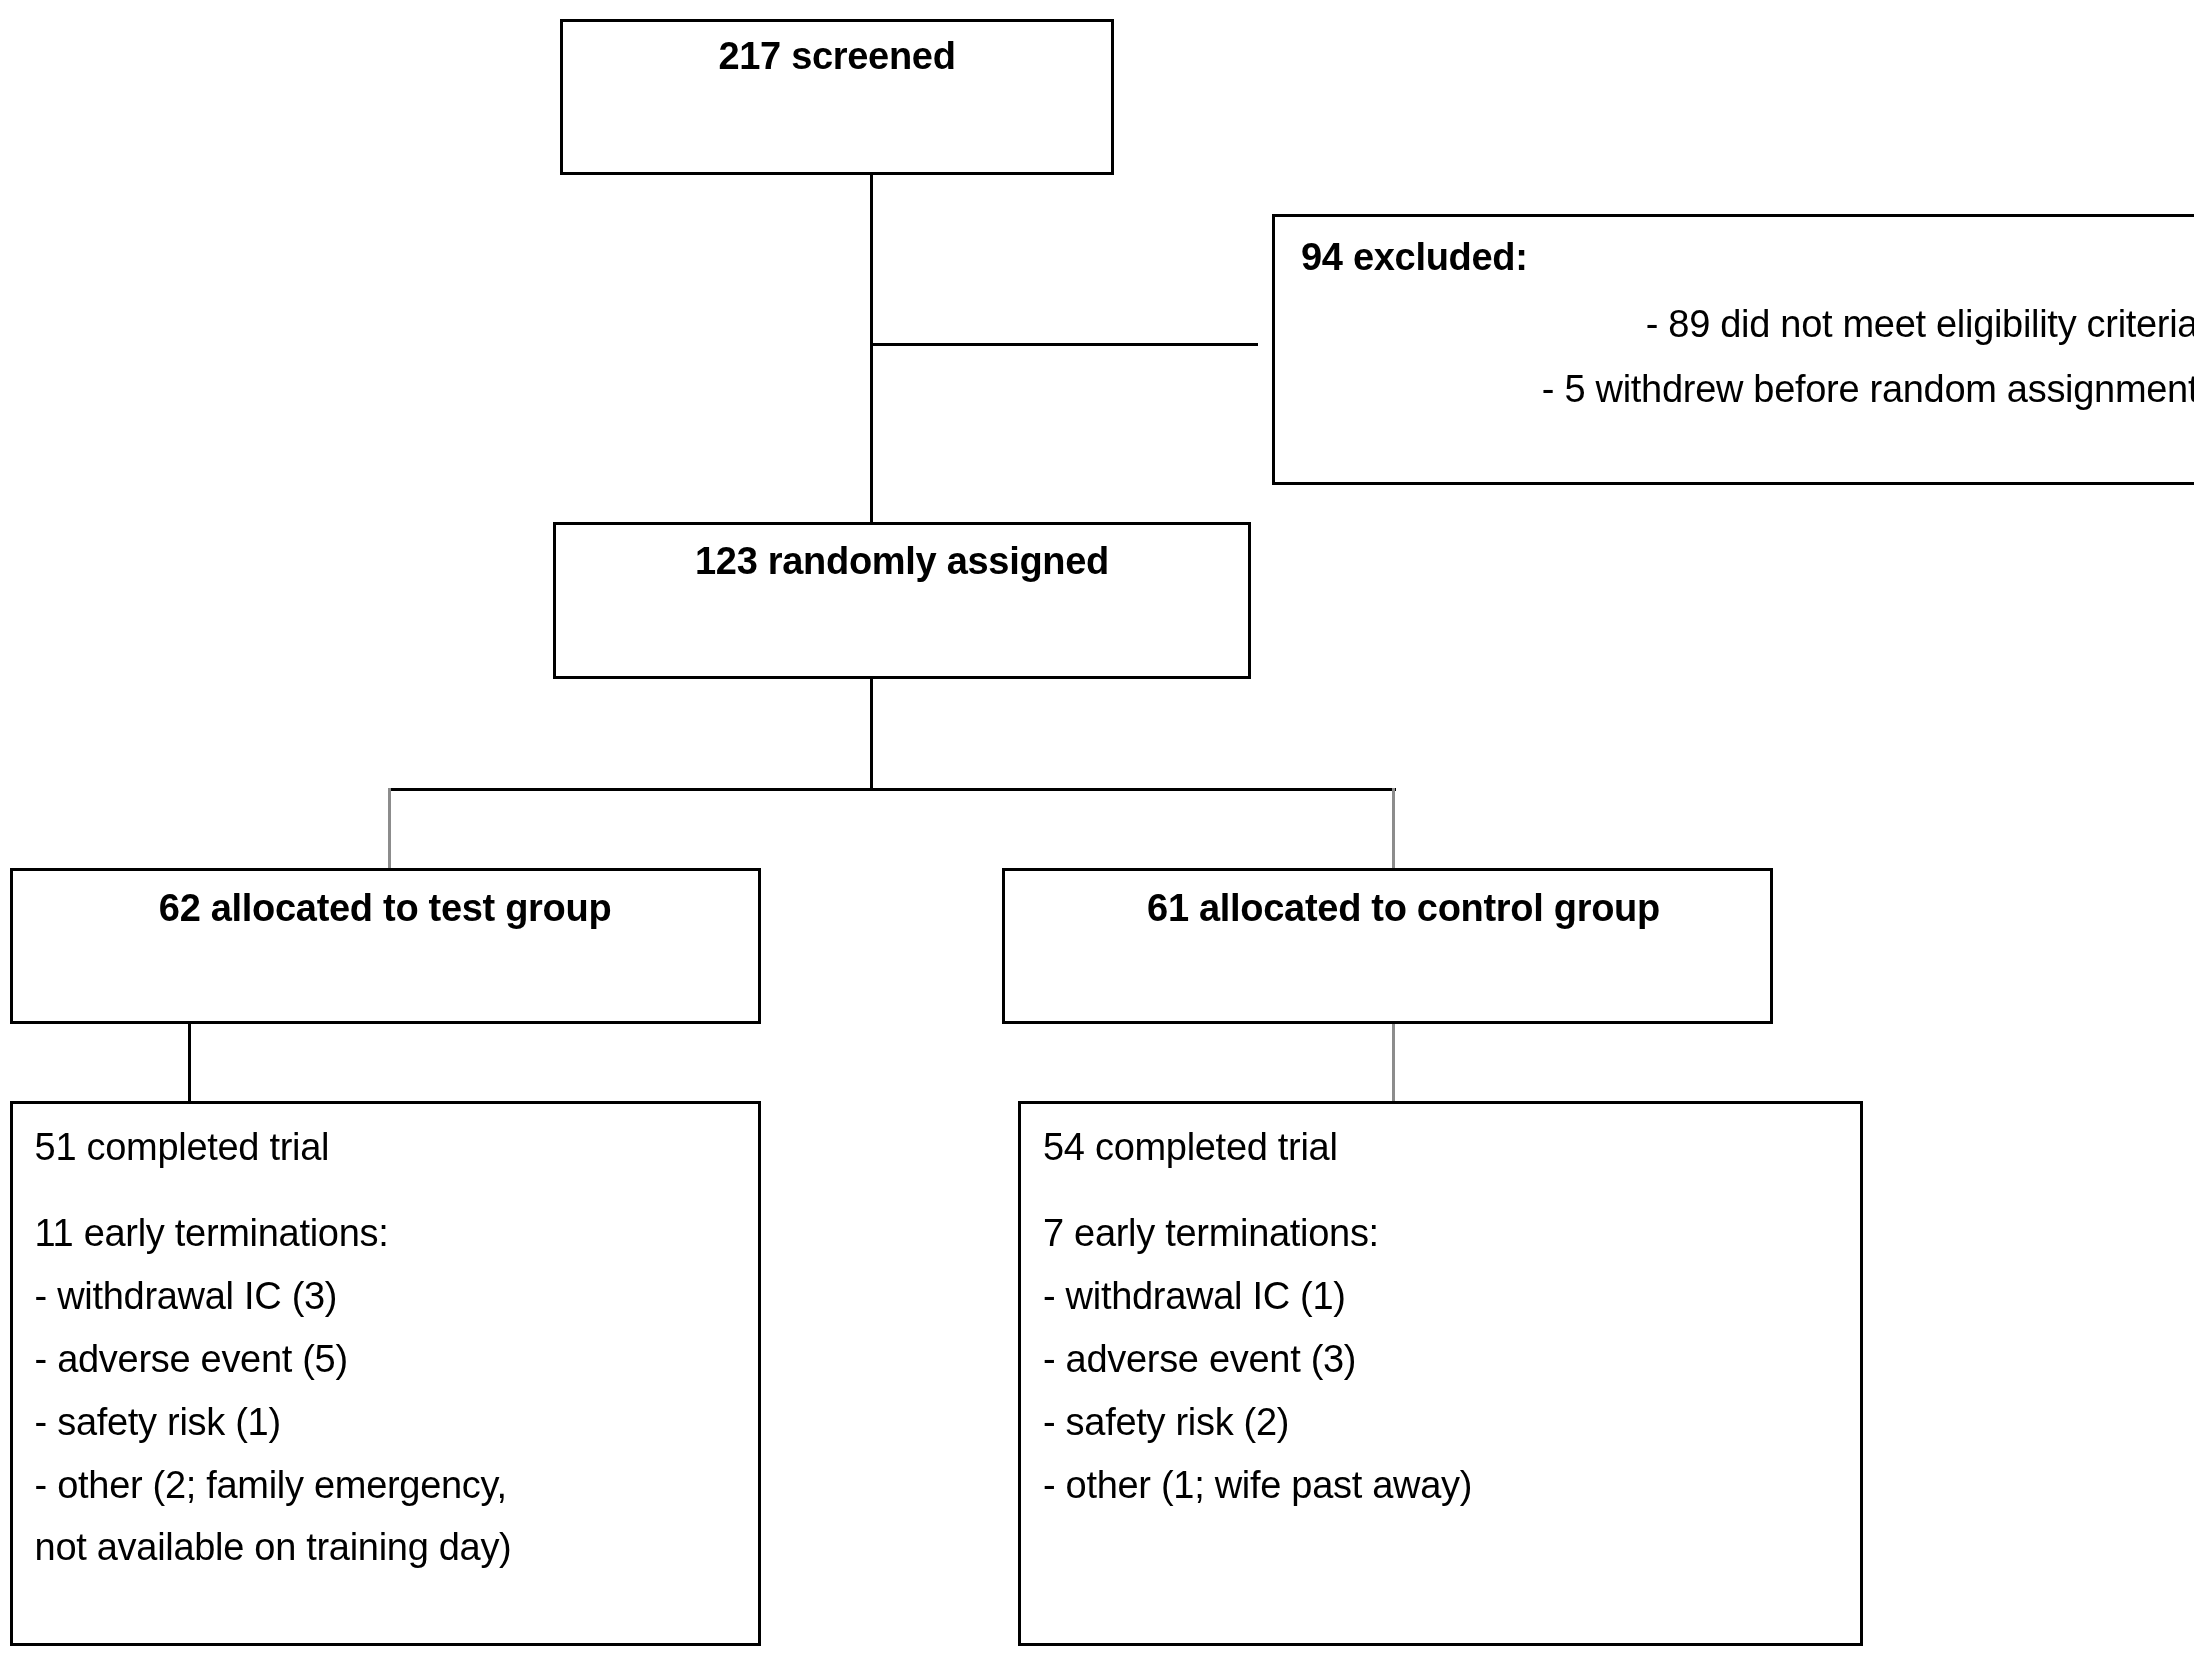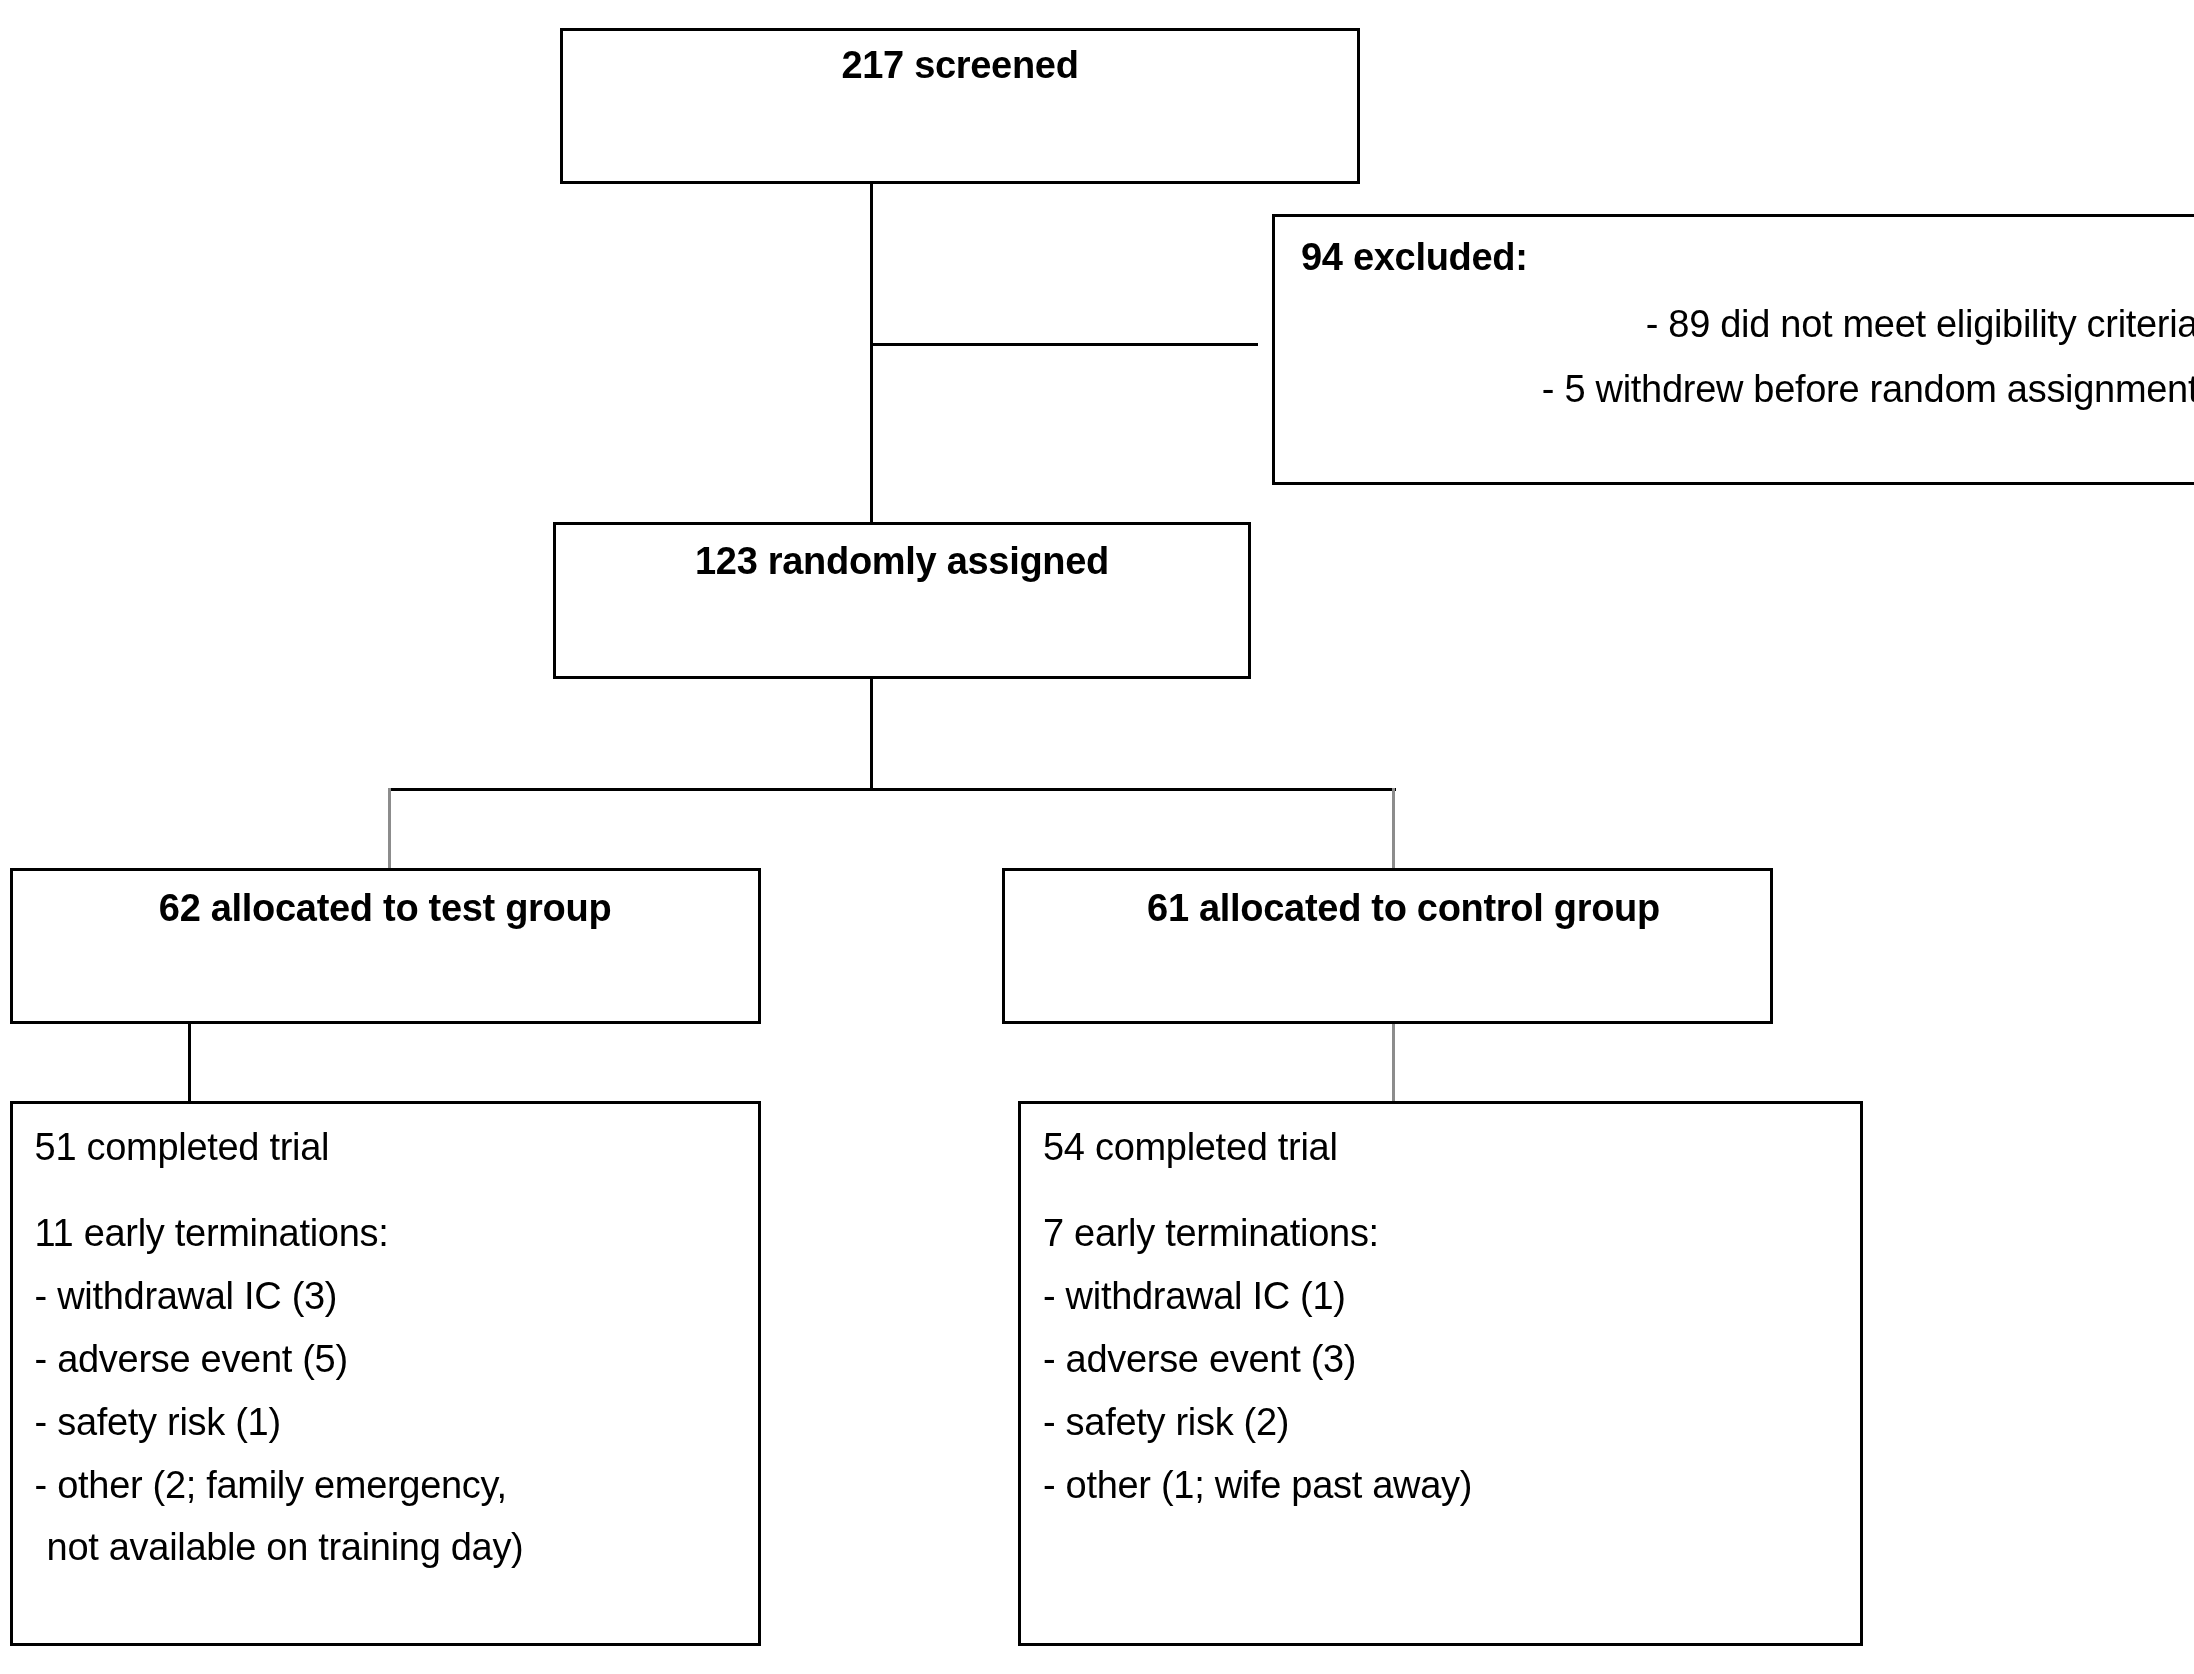--- a/index.html
+++ b/index.html
@@ -40,22 +40,22 @@
   .body-line {
     font-weight: normal;
     font-size: 38px;
     line-height: 1.18;
     letter-spacing: -0.3px;
     white-space: nowrap;
   }
 
   
   #box-screened {
-    left: 560px; top: 28px;
-    width: 800px; height: 156px;
+    left: 560px; top: 19px;
+    width: 554px; height: 156px;
   }
   #box-screened .node-title {
     position: absolute;
     top: 12.3px; left: 0; right: 0;
   }
 
   #box-excluded {
     left: 1256px; top: 214px;
     width: 936px; height: 271px; margin-left: 16px;
   }
@@ -101,21 +101,21 @@
     left: 1002px; top: 1101px;
     width: 845px; height: 545px; margin-left: 16px;
   }
   .outcome-pad {
     position: absolute;
     left: 22px; top: 20.5px; right: 5.5px;
   }
   .outcome-completed { margin: 0 0 42px 0; }
   .outcome-head { margin: 0 0 18px 0; }
   .outcome-item { margin: 0 0 18px 0; }
-  .outcome-cont { margin: 12px; }
+  .outcome-cont { margin: 0; }
 
   
   .conn {
     position: absolute;
     background: #000000;
   }
   .conn-gray { background: #8c8c8c; }
   .conn-v { width: 3.4px; }
   .conn-h { height: 3.4px; }
 

